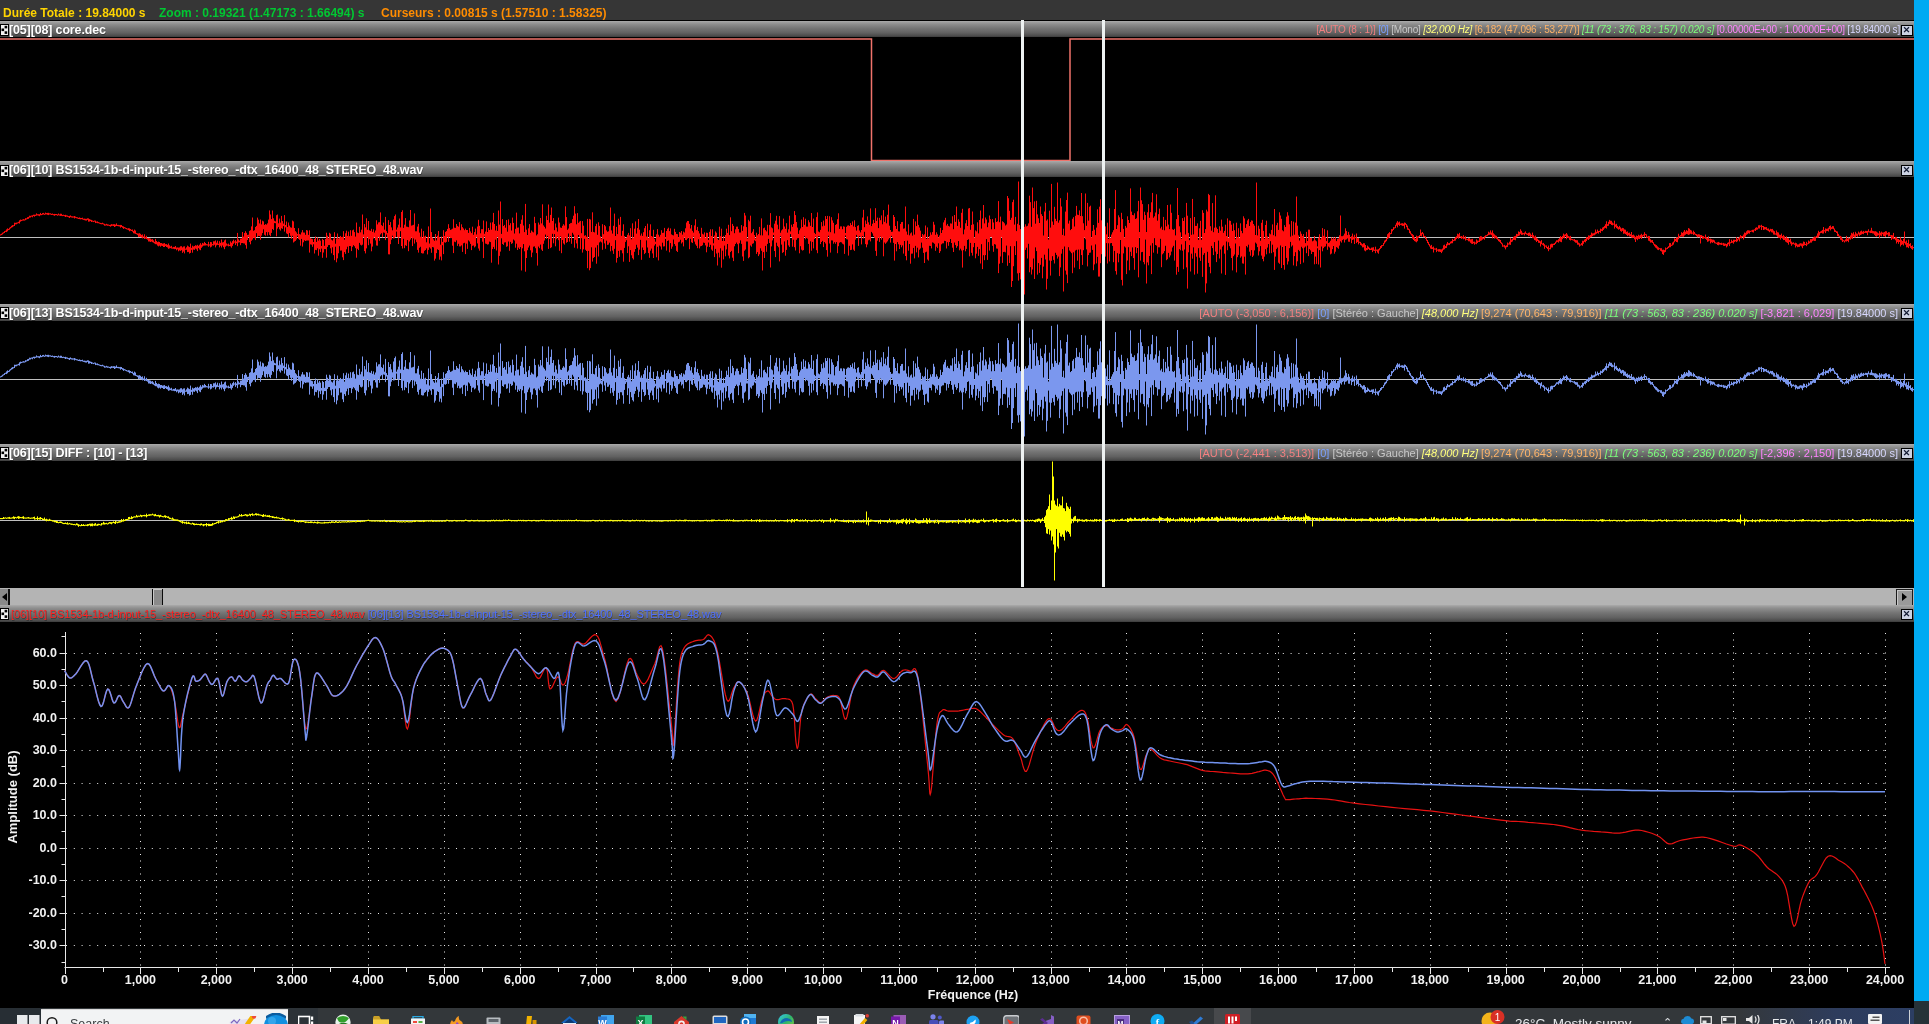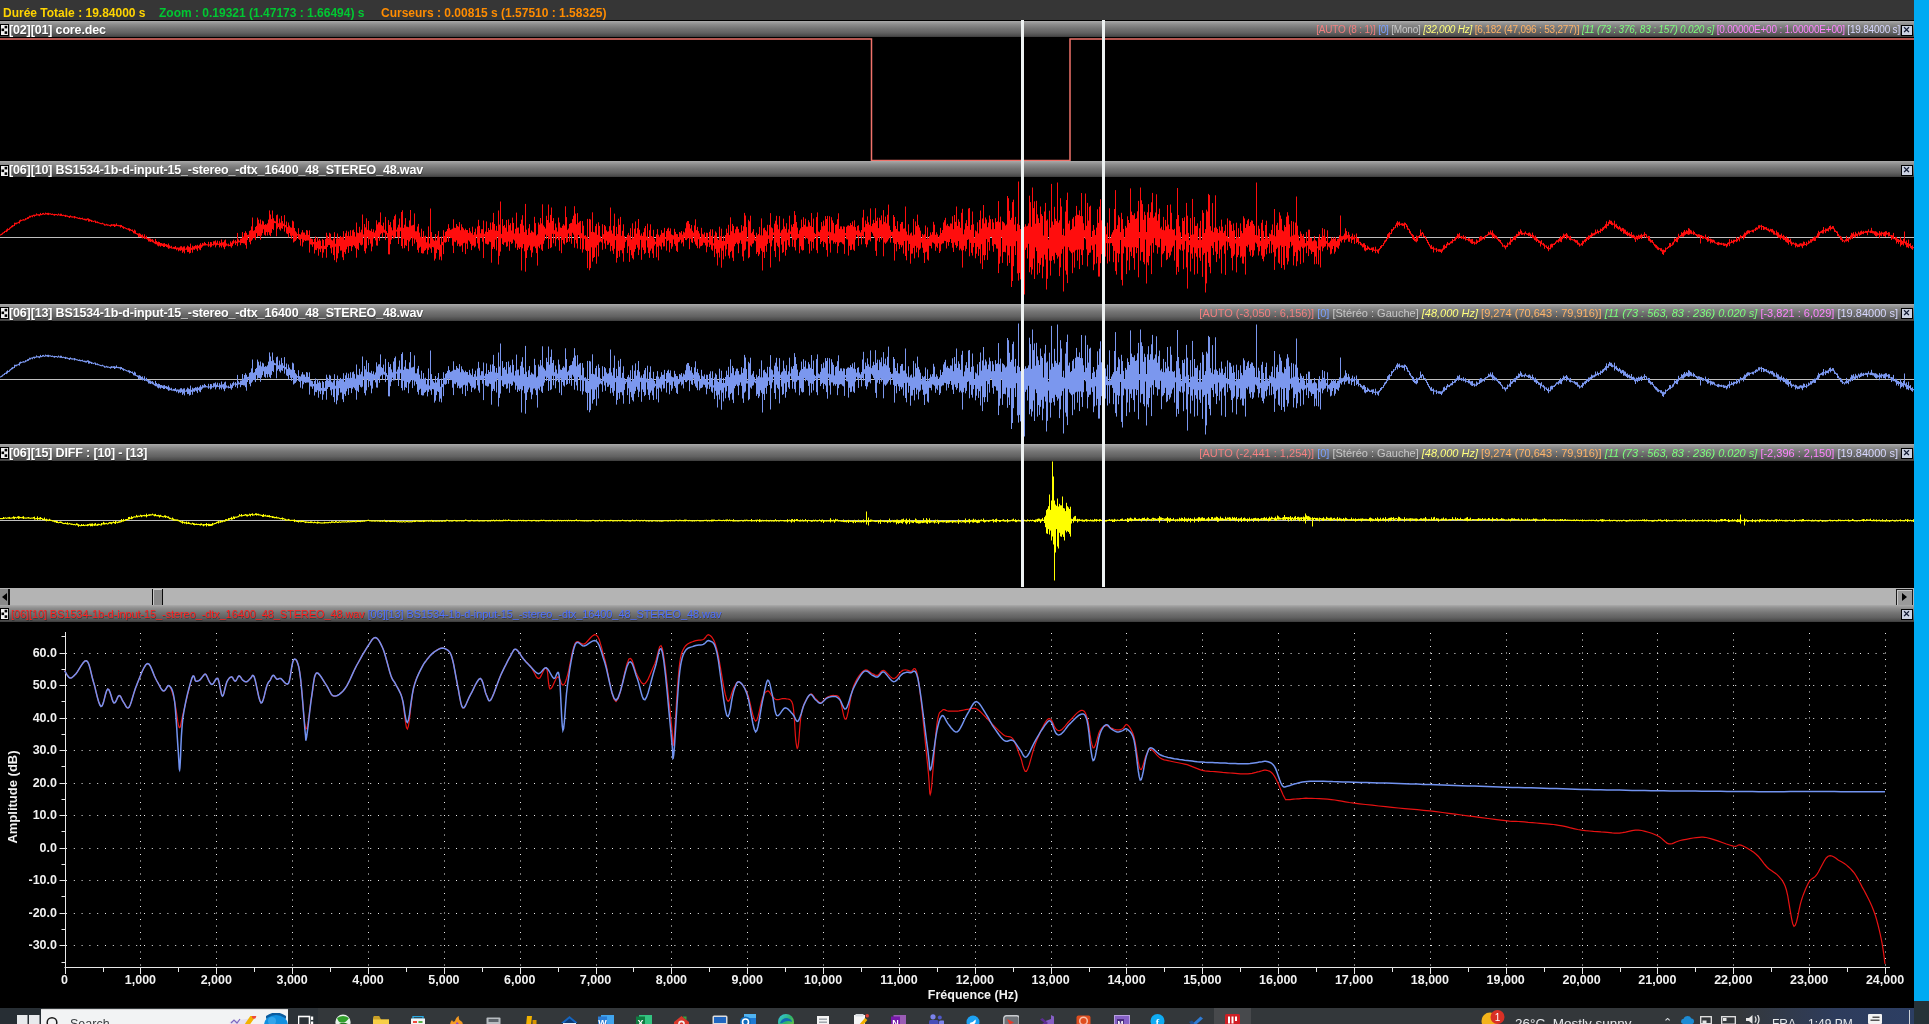--- a/index.html
+++ b/index.html
@@ -46,21 +46,21 @@
 <span style="left:159px;color:#00c832">Zoom : 0.19321 (1.47173 : 1.66494) s</span>
 <span style="left:381px;color:#ff8c00">Curseurs : 0.00815 s (1.57510 : 1.58325)</span>
 </div>
 <div class="tbar" style="top:20.5px;height:16.5px">
 <svg class="ticon2" width="9" height="12" xmlns="http://www.w3.org/2000/svg">
           <rect x="0.5" y="0.5" width="8" height="11" fill="#f2f2f2" stroke="#000"></rect>
           <rect x="1.5" y="4.5" width="2.6" height="2.6" fill="#000"></rect>
           <rect x="4.6" y="1.8" width="2.6" height="2.6" fill="#000"></rect>
           <rect x="4.6" y="7.3" width="2.6" height="2.6" fill="#000"></rect>
         </svg>
-        <span class="tl">[02][01] core.dec</span>
+        <span class="tl">[05][08] core.dec</span>
 <span class="tr" style="font-size:10px;letter-spacing:-0.2px;right:14px"><b class="cR">[AUTO (8 : 1)]</b> <b class="cB">[0]</b> <b class="cG1">[Mono]</b> <b class="cY">[32,000 Hz]</b> <b class="cO">[6,182 (47,096 : 53,277)]</b> <b class="cGr">[11 (73 : 376, 83 : 157) 0.020 s]</b> <b class="cM">[0.00000E+00 : 1.00000E+00]</b> <b class="cW">[19.84000 s]</b></span>
 <span class="xb"></span>
 </div>
 <div class="panel" style="top:37px;height:124px">
 <svg width="1914" height="124" xmlns="http://www.w3.org/2000/svg" style="position:absolute;left:0;top:0">
 <path d="M0 2H871.5V123.5H1070V2H1914" stroke="#f0736b" stroke-width="1.5" fill="none"></path>
 </svg>
 </div>
 <div class="tbar" style="top:161px;height:16px">
 <svg class="ticon2" width="9" height="12" xmlns="http://www.w3.org/2000/svg">
@@ -96,21 +96,21 @@
 </svg>
       </div>
 <div class="tbar" style="top:443.5px;height:17px">
 <svg class="ticon2" width="9" height="12" xmlns="http://www.w3.org/2000/svg">
           <rect x="0.5" y="0.5" width="8" height="11" fill="#f2f2f2" stroke="#000"></rect>
           <rect x="1.5" y="4.5" width="2.6" height="2.6" fill="#000"></rect>
           <rect x="4.6" y="1.8" width="2.6" height="2.6" fill="#000"></rect>
           <rect x="4.6" y="7.3" width="2.6" height="2.6" fill="#000"></rect>
         </svg>
         <span class="tl">[06][15] DIFF : [10] - [13]</span>
-<span class="tr" style=""><b class="cR">[AUTO (-2,441 : 1,254)]</b> <b class="cB">[0]</b> <b class="cG1">[Stéréo : Gauche]</b> <b class="cY">[48,000 Hz]</b> <b class="cO">[9,274 (70,643 : 79,916)]</b> <b class="cGr">[11 (73 : 563, 83 : 236) 0.020 s]</b> <b class="cM">[-2,396 : 2,150]</b> <b class="cW">[19.84000 s]</b></span>
+<span class="tr" style=""><b class="cR">[AUTO (-2,441 : 3,513)]</b> <b class="cB">[0]</b> <b class="cG1">[Stéréo : Gauche]</b> <b class="cY">[48,000 Hz]</b> <b class="cO">[9,274 (70,643 : 79,916)]</b> <b class="cGr">[11 (73 : 563, 83 : 236) 0.020 s]</b> <b class="cM">[-2,396 : 2,150]</b> <b class="cW">[19.84000 s]</b></span>
 <span class="xb"></span>
 </div>
 <div class="panel" style="top:460.5px;height:126px">
         <svg width="1914" height="126" xmlns="http://www.w3.org/2000/svg" style="position:absolute;left:0;top:0">
 <line x1="0" y1="59.5" x2="1914" y2="59.5" stroke="#bfbfbf" stroke-width="1"></line>
 <path d="M0 -2.5V-1.3M1 -2.5V-1.3M2 -2.5V-1.3M3 -3.5V-1.5M4 -2.9V-1.7M5 -3.2V-2.0M6 -2.8V-1.6M7 -3.1V-1.9M8 -3.3V-1.8M9 -3.6V-1.6M10 -2.9V-1.7M11 -3.0V-1.8M12 -3.3V-2.0M13 -4.2V-1.8M14 -3.7V-1.3M15 -3.6V-2.4M16 -3.2V-2.0M17 -4.0V-2.4M18 -4.4V-1.6M19 -4.0V-2.0M20 -3.5V-2.3M21 -3.4V-2.2M22 -3.8V-2.1M23 -4.3V-1.5M24 -3.1V-1.9M25 -3.0V-1.8M26 -3.0V-1.8M27 -3.2V-2.0M28 -3.5V-1.9M29 -3.0V-1.8M30 -2.8V-1.6M31 -3.0V-1.8M32 -3.0V-1.8M33 -3.5V-1.9M34 -3.9V-0.8M35 -2.3V-1.1M36 -2.6V-1.4M37 -4.1V-0.4M38 -2.5V-1.3M39 -2.9V-0.9M40 -3.5V-0.9M41 -2.6V-1.4M42 -2.2V-0.4M43 -1.7V-0.5M44 -3.0V-0.2M45 -1.3V-0.1M46 -1.8V0.8M47 -1.1V0.1M48 -0.9V0.6M49 -1.7V0.3M50 -0.9V0.3M51 -0.6V0.6M52 -0.3V1.1M53 0.0V1.2M54 -0.0V1.8M55 0.2V1.8M56 0.4V2.5M57 0.7V2.5M58 1.6V2.8M59 1.2V2.5M60 0.9V2.5M61 1.2V2.7M62 1.9V3.3M63 2.4V3.6M64 2.4V3.6M65 2.0V3.5M66 2.6V3.8M67 1.8V4.1M68 2.9V4.1M69 2.4V3.7M70 2.9V4.1M71 3.0V4.4M72 3.2V4.4M73 3.5V4.7M74 3.4V4.6M75 3.8V5.0M76 2.8V4.6M77 3.1V5.0M78 3.7V6.3M79 4.2V5.4M80 4.6V5.8M81 3.5V5.6M82 4.3V5.5M83 3.6V5.5M84 4.4V5.6M85 4.1V5.3M86 4.2V5.4M87 3.6V5.7M88 3.6V5.3M89 3.2V4.8M90 3.2V5.8M91 3.1V5.6M92 2.9V5.8M93 3.8V5.0M94 3.1V5.4M95 2.6V5.1M96 4.0V5.2M97 3.4V5.4M98 3.2V4.9M99 3.4V4.6M100 3.8V5.0M101 2.5V5.0M102 2.8V4.0M103 1.3V4.0M104 2.2V4.1M105 2.6V3.8M106 2.3V3.7M107 2.9V4.1M108 2.1V3.7M109 1.5V3.0M110 1.6V3.3M111 1.7V3.8M112 1.7V2.9M113 0.9V2.5M114 1.5V3.0M115 0.2V3.5M116 1.0V2.2M117 1.3V2.8M118 0.9V2.4M119 0.6V2.2M120 0.7V2.0M121 -1.5V1.7M122 -0.1V1.1M123 -1.6V1.1M124 -0.6V0.6M125 -1.4V0.3M126 -1.5V-0.3M127 -1.6V-0.4M128 -3.5V-0.8M129 -3.6V-1.1M130 -2.8V-1.6M131 -4.3V-1.3M132 -3.5V-1.8M133 -4.0V-2.7M134 -4.2V-3.0M135 -4.1V-2.9M136 -5.6V-3.2M137 -4.7V-3.1M138 -4.9V-3.7M139 -4.8V-3.6M140 -5.8V-4.0M141 -5.4V-3.3M142 -5.3V-4.0M143 -5.5V-4.3M144 -5.7V-4.1M145 -5.4V-4.2M146 -6.8V-3.1M147 -5.5V-4.3M148 -6.1V-4.7M149 -6.3V-4.6M150 -6.3V-4.9M151 -6.2V-5.0M152 -6.9V-5.3M153 -6.1V-4.9M154 -6.2V-4.2M155 -6.6V-4.4M156 -5.4V-4.2M157 -5.5V-4.2M158 -5.7V-4.0M159 -5.3V-2.9M160 -5.7V-3.7M161 -4.9V-3.7M162 -4.5V-3.3M163 -4.3V-3.1M164 -5.1V-3.3M165 -5.1V-2.6M166 -4.4V-3.2M167 -4.0V-2.6M168 -4.2V-2.2M169 -3.1V-1.3M170 -2.7V-1.3M171 -2.1V-0.9M172 -3.0V-0.7M173 -2.0V0.1M174 -1.3V-0.0M175 -1.2V0.3M176 -1.1V0.2M177 -1.1V0.6M178 -0.7V0.8M179 -0.0V1.3M180 0.3V1.8M181 0.9V2.3M182 0.4V3.2M183 1.2V2.4M184 1.3V3.2M185 1.7V2.9M186 1.0V3.7M187 2.1V3.3M188 1.3V3.5M189 2.1V3.6M190 2.7V3.9M191 2.9V4.1M192 2.1V3.7M193 2.5V4.5M194 2.9V4.8M195 3.3V4.5M196 3.0V4.5M197 3.4V4.6M198 3.3V4.5M199 3.5V4.8M200 3.1V5.1M201 2.9V4.6M202 3.8V5.0M203 3.5V5.8M204 3.6V5.1M205 3.5V4.7M206 2.6V6.0M207 3.5V4.7M208 3.2V5.6M209 3.4V5.6M210 3.6V5.5M211 3.5V5.4M212 2.4V5.1M213 3.0V4.2M214 2.5V3.8M215 2.3V3.5M216 1.4V3.1M217 1.1V2.4M218 0.3V3.1M219 0.9V2.1M220 -0.1V2.3M221 0.6V1.8M222 0.3V1.8M223 -0.3V1.1M224 0.1V1.3M225 -1.3V0.9M226 -1.4V0.4M227 -1.0V0.2M228 -2.4V-0.2M229 -2.3V-0.7M230 -2.6V-1.3M231 -3.7V-0.7M232 -2.7V-1.1M233 -4.2V-1.8M234 -3.8V-1.5M235 -3.9V-2.7M236 -3.9V-2.7M237 -4.2V-3.0M238 -4.8V-3.3M239 -6.3V-4.0M240 -5.4V-4.2M241 -6.5V-3.9M242 -5.4V-4.2M243 -5.7V-4.5M244 -6.0V-4.7M245 -6.5V-4.9M246 -6.1V-4.2M247 -6.0V-4.0M248 -5.8V-4.6M249 -6.8V-5.0M250 -6.4V-4.1M251 -6.7V-5.5M252 -7.2V-4.7M253 -6.2V-5.0M254 -6.3V-5.1M255 -7.2V-5.5M256 -7.2V-4.9M257 -6.7V-5.3M258 -6.8V-5.0M259 -6.2V-5.0M260 -6.0V-4.8M261 -5.7V-4.5M262 -5.6V-3.6M263 -6.5V-3.6M264 -5.3V-4.1M265 -5.8V-4.0M266 -5.0V-3.8M267 -5.3V-3.5M268 -5.1V-3.5M269 -5.4V-3.1M270 -4.5V-3.3M271 -4.3V-3.1M272 -4.4V-2.5M273 -4.1V-2.6M274 -3.7V-2.2M275 -3.5V-2.3M276 -4.0V-2.1M277 -3.2V-2.0M278 -3.2V-2.0M279 -2.8V-1.6M280 -2.4V-1.2M281 -2.6V-1.4M282 -3.0V-0.7M283 -2.4V-1.1M284 -2.0V-0.7M285 -1.7V0.3M286 -1.1V0.1M287 -1.1V0.1M288 -1.6V-0.1M289 -1.1V0.2M290 -0.6V0.6M291 -0.7V0.5M292 -0.7V0.5M293 -0.7V0.6M294 -1.1V1.6M295 -0.5V1.0M296 0.2V1.4M297 0.3V1.5M298 0.3V2.1M299 -0.3V1.4M300 0.6V1.8M301 -0.2V1.7M302 0.1V1.5M303 0.4V1.6M304 0.8V2.0M305 0.8V2.6M306 0.9V2.3M307 1.1V2.3M308 1.1V2.6M309 1.3V2.5M310 0.8V2.6M311 0.9V2.6M312 1.2V2.4M313 1.6V2.8M314 1.0V2.6M315 1.4V2.6M316 1.7V2.9M317 1.0V3.2M318 1.3V2.8M319 1.6V2.8M320 1.8V3.0M321 1.9V3.1M322 1.9V3.1M323 1.8V3.0M324 1.3V3.1M325 1.6V2.8M326 1.6V2.8M327 1.6V2.8M328 1.5V2.8M329 1.2V2.4M330 1.6V2.8M331 0.7V2.4M332 0.9V2.3M333 1.0V2.3M334 1.4V2.6M335 0.4V2.2M336 0.7V2.1M337 1.3V2.5M338 1.1V2.5M339 0.7V2.0M340 1.2V2.4M341 0.9V2.1M342 0.8V2.0M343 0.8V2.0M344 0.9V2.1M345 0.7V1.9M346 1.0V2.2M347 0.4V1.9M348 0.2V1.8M349 0.8V2.0M350 0.6V1.8M351 0.6V1.8M352 0.4V1.7M353 0.4V1.6M354 0.4V1.6M355 0.7V1.9M356 0.6V1.8M357 -0.5V1.5M358 0.3V1.5M359 0.3V1.5M360 0.5V1.7M361 -0.2V1.3M362 0.2V1.4M363 0.0V1.2M364 0.1V1.3M365 -0.3V0.9M366 -0.4V0.8M367 -0.6V0.6M368 -0.8V0.5M369 -0.3V0.9M370 -0.3V0.9M371 -0.1V1.1M372 -0.1V1.1M373 -0.2V1.0M374 -0.0V1.2M375 0.0V1.2M376 -0.3V0.9M377 0.0V1.2M378 -0.2V1.0M379 0.1V1.3M380 0.2V1.4M381 -0.1V1.1M382 0.2V1.4M383 -0.1V1.1M384 -0.7V1.1M385 0.3V1.5M386 0.5V1.7M387 0.2V1.4M388 -0.1V1.1M389 0.3V1.5M390 0.4V1.6M391 0.3V1.5M392 0.2V1.4M393 0.0V1.4M394 0.4V1.6M395 -0.1V1.2M396 0.4V1.6M397 0.7V1.9M398 0.4V1.6M399 0.8V2.0M400 0.6V1.8M401 0.7V1.9M402 0.8V2.0M403 0.4V1.6M404 0.8V2.0M405 0.8V2.0M406 0.4V1.6M407 0.5V1.7M408 0.7V1.9M409 0.7V1.9M410 0.6V1.8M411 0.7V1.9M412 0.5V1.7M413 -0.1V1.3M414 0.1V1.6M415 -0.1V1.5M416 -0.2V1.0M417 0.0V1.2M418 0.0V1.3M419 0.2V1.4M420 0.2V1.4M421 0.2V1.4M422 0.0V1.2M423 -0.4V1.6M424 0.2V1.4M425 -0.4V1.1M426 -0.1V1.1M427 -0.3V0.9M428 0.1V1.3M429 -0.2V1.0M430 0.0V1.2M431 -0.6V1.0M432 -0.4V1.4M433 0.2V1.4M434 -0.1V1.1M435 0.1V1.3M436 0.1V1.3M437 -0.0V1.2M438 -0.3V1.2M439 0.1V1.3M440 -0.2V1.0M441 0.1V1.3M442 0.1V1.3M443 -0.2V1.0M444 -0.5V1.2M445 -0.0V1.2M446 -0.8V0.8M447 -0.7V0.5M448 -0.3V0.9M449 -0.1V1.1M450 -0.3V0.9M451 -0.1V1.1M452 -0.1V1.1M453 -0.4V0.8M454 -0.6V0.6M455 -0.3V0.9M456 -0.4V1.1M457 -0.2V1.0M458 -0.4V0.8M459 -0.3V0.9M460 -0.5V0.7M461 -0.2V1.0M462 -0.3V0.9M463 -0.2V1.0M464 -0.4V0.8M465 -1.0V0.4M466 -0.7V0.5M467 -0.4V0.8M468 -0.2V1.0M469 -0.1V1.1M470 -0.2V1.0M471 -0.7V0.7M472 -0.5V0.7M473 -0.2V1.0M474 -0.2V1.0M475 -0.3V0.9M476 -0.4V0.8M477 -0.8V0.8M478 -0.2V1.0M479 -0.1V1.1M480 -0.3V0.9M481 -0.3V0.9M482 -0.2V1.0M483 -0.2V1.0M484 -0.2V1.0M485 -0.5V0.7M486 -0.5V0.7M487 -0.1V1.1M488 -0.2V1.0M489 -0.3V0.9M490 -0.1V1.1M491 -0.7V0.7M492 -0.4V0.8M493 -0.9V0.6M494 -0.2V1.0M495 -0.4V0.8M496 -0.9V0.7M497 -0.5V0.7M498 -0.4V0.8M499 -0.8V0.8M500 -0.3V0.9M501 -0.4V0.8M502 -0.3V0.9M503 -1.0V0.7M504 -0.6V0.6M505 -0.9V0.7M506 -0.6V0.6M507 -0.5V0.7M508 -1.2V0.5M509 -0.7V0.5M510 -0.6V0.6M511 -0.2V1.0M512 -0.5V0.7M513 -0.5V0.7M514 -0.3V0.9M515 -0.4V0.8M516 -0.3V0.9M517 -0.3V0.9M518 -0.8V0.5M519 -0.5V0.7M520 -0.7V0.5M521 -0.3V0.9M522 -0.6V0.6M523 -0.7V0.9M524 -0.5V0.7M525 -0.3V0.9M526 -0.3V0.9M527 -0.5V0.7M528 -0.7V0.5M529 -0.5V0.7M530 -0.5V0.7M531 -0.2V1.0M532 -0.4V0.8M533 -0.6V0.6M534 -0.6V0.6M535 -0.3V0.9M536 -0.2V1.0M537 -0.4V0.8M538 -0.1V1.1M539 -0.4V0.8M540 -0.6V0.7M541 -0.8V0.6M542 -0.5V0.7M543 -0.8V0.4M544 -0.6V0.6M545 -0.3V0.9M546 -0.3V0.9M547 -0.5V0.7M548 -0.3V0.9M549 -0.6V0.8M550 -0.3V0.9M551 -0.5V0.7M552 -0.7V0.5M553 -0.3V0.9M554 -0.4V0.8M555 -0.2V1.0M556 -0.5V0.7M557 -0.7V0.9M558 -0.7V0.5M559 -0.3V0.9M560 -0.6V0.6M561 -0.2V1.0M562 -0.5V0.7M563 -0.4V0.8M564 -0.6V0.6M565 -0.4V0.8M566 -0.6V0.6M567 -0.2V1.0M568 -0.8V0.6M569 -0.4V0.8M570 -0.6V0.6M571 -0.3V0.9M572 -0.5V0.7M573 -0.5V0.7M574 -0.3V0.9M575 -0.7V0.5M576 -1.2V0.6M577 -0.4V0.8M578 -0.4V0.8M579 -0.6V0.6M580 -0.4V0.8M581 -0.4V0.8M582 -0.4V0.9M583 -0.3V0.9M584 -0.1V1.1M585 -0.4V0.8M586 -0.2V1.0M587 -0.2V1.0M588 -0.2V1.0M589 -0.4V0.8M590 -0.2V1.0M591 -0.4V0.8M592 -0.7V0.5M593 -0.7V0.5M594 -0.3V0.9M595 -0.1V1.1M596 -0.5V0.8M597 -0.2V1.0M598 -0.3V0.9M599 -0.8V0.5M600 -0.3V0.9M601 -0.3V0.9M602 -0.1V1.1M603 -0.5V0.7M604 -0.6V0.6M605 -0.5V0.7M606 -0.3V0.9M607 -0.5V0.7M608 -0.5V0.7M609 -0.3V0.9M610 -0.7V0.8M611 -0.6V0.6M612 -0.2V1.0M613 -0.2V1.0M614 -0.4V0.8M615 -0.4V0.8M616 -0.4V0.8M617 -0.2V1.0M618 -0.6V0.6M619 -0.3V0.9M620 -0.3V0.9M621 -0.5V0.7M622 -0.9V0.3M623 -0.5V0.7M624 -0.4V0.8M625 -0.3V0.9M626 -0.3V0.9M627 -0.6V0.6M628 -0.3V0.9M629 -0.1V1.1M630 -0.0V1.2M631 -0.5V0.8M632 -0.9V0.7M633 -0.4V0.8M634 -0.3V0.9M635 -0.4V0.8M636 -0.9V0.4M637 -0.4V0.8M638 -0.6V0.6M639 -0.2V1.0M640 -0.3V0.9M641 -0.6V0.6M642 -0.3V0.9M643 -0.3V0.9M644 -0.7V0.5M645 -0.3V0.9M646 -0.1V1.1M647 -0.4V0.8M648 -0.0V1.2M649 -0.1V1.1M650 -0.4V0.8M651 -0.0V1.2M652 -0.0V1.2M653 -0.4V0.8M654 -0.4V0.8M655 -0.2V1.0M656 -0.2V1.0M657 -0.0V1.2M658 -0.5V0.8M659 -0.0V1.2M660 -0.1V1.1M661 0.1V1.3M662 0.0V1.2M663 -0.2V1.0M664 -0.4V0.8M665 -0.5V0.8M666 -0.4V0.8M667 -0.2V1.0M668 -0.1V1.1M669 -0.5V0.7M670 -0.6V1.0M671 -0.5V0.7M672 -0.4V0.8M673 -0.4V0.8M674 -0.2V1.0M675 -0.7V0.7M676 -0.8V0.4M677 -0.4V0.8M678 -0.3V0.9M679 -0.8V0.7M680 -0.7V0.7M681 -0.4V0.8M682 -0.5V0.7M683 -0.3V0.9M684 -0.9V0.8M685 -0.9V1.0M686 -0.8V0.4M687 -0.5V0.7M688 -0.3V0.9M689 -0.6V0.7M690 -0.4V0.8M691 -0.3V0.9M692 -0.1V1.1M693 -0.4V0.8M694 -0.1V1.1M695 -0.5V0.7M696 -0.3V0.9M697 -0.6V0.6M698 -0.5V0.7M699 -0.4V1.0M700 -0.2V1.0M701 -0.3V0.9M702 -0.3V0.9M703 -0.3V0.9M704 -0.6V0.6M705 -0.6V0.6M706 -0.8V0.7M707 -0.1V1.1M708 -0.6V0.7M709 -0.2V1.0M710 -0.5V0.7M711 -0.9V1.1M712 -0.9V0.9M713 -0.9V0.8M714 -0.9V0.3M715 -0.5V0.7M716 -0.5V0.7M717 -0.5V0.7M718 -0.9V0.3M719 -0.8V0.6M720 -0.6V0.6M721 -0.5V0.7M722 -0.5V0.7M723 -0.8V0.5M724 -0.3V0.9M725 -0.8V0.5M726 -1.0V1.0M727 -1.1V0.5M728 -0.3V0.9M729 -1.1V0.5M730 -0.6V0.8M731 -0.6V0.6M732 -0.4V0.9M733 -1.3V1.1M734 -0.4V1.0M735 -0.2V1.0M736 -0.3V0.9M737 -0.1V1.1M738 -0.1V1.1M739 -0.3V0.9M740 -0.4V0.8M741 -0.6V0.6M742 -0.2V1.0M743 -0.1V1.1M744 -0.8V0.7M745 -0.7V0.9M746 -0.9V0.3M747 -0.7V0.8M748 -0.4V0.8M749 -0.5V0.7M750 -0.5V0.7M751 -1.5V1.2M752 -0.3V0.9M753 -0.4V0.8M754 -0.2V1.0M755 -0.7V0.6M756 -0.7V1.6M757 -0.9V0.4M758 -0.4V0.8M759 -1.3V1.6M760 -0.8V1.1M761 -0.0V1.2M762 -0.7V0.8M763 -0.2V1.0M764 -0.4V0.8M765 -0.4V0.8M766 -0.8V1.1M767 -0.4V0.8M768 -0.5V1.1M769 -0.1V1.1M770 -0.6V0.8M771 -0.1V1.1M772 -0.3V0.9M773 -0.5V1.1M774 -0.1V1.1M775 -1.3V0.7M776 -0.3V1.2M777 -0.5V0.7M778 -0.1V1.1M779 -0.1V1.1M780 -0.6V0.7M781 -0.5V0.8M782 -0.5V0.7M783 -0.4V0.9M784 -0.4V1.1M785 -0.2V1.0M786 -0.5V0.9M787 -1.3V1.8M788 -0.4V0.9M789 -0.8V0.7M790 -0.1V1.1M791 -1.3V2.2M792 -1.5V1.0M793 -0.1V1.1M794 -1.3V1.8M795 -0.7V0.5M796 -1.5V0.6M797 -1.4V0.8M798 -0.5V0.8M799 -0.1V1.1M800 -0.9V1.1M801 -0.3V0.9M802 -1.1V0.9M803 -0.0V1.2M804 -0.3V0.9M805 -1.5V0.9M806 -0.4V0.8M807 -0.5V1.9M808 -0.7V0.5M809 -0.5V0.7M810 -0.5V0.9M811 -0.1V1.4M812 0.0V1.2M813 -0.8V0.8M814 -0.5V1.1M815 -0.9V0.7M816 -0.2V1.0M817 -0.0V1.2M818 -0.5V0.8M819 -1.1V0.6M820 -0.3V0.9M821 -0.7V1.6M822 -1.0V0.8M823 -0.5V2.5M824 -0.0V1.2M825 -0.2V1.0M826 -0.4V1.2M827 -0.2V1.0M828 -0.4V1.1M829 -0.6V1.0M830 -2.3V1.9M831 -0.7V0.9M832 -0.2V1.0M833 -0.9V0.9M834 -0.4V2.3M835 -1.7V1.1M836 -1.0V0.6M837 -1.2V0.8M838 -0.3V1.1M839 -0.3V0.9M840 -0.3V1.1M841 0.1V1.3M842 0.1V1.3M843 -1.0V1.6M844 0.5V1.7M845 0.4V1.6M846 -0.3V2.0M847 -0.3V1.3M848 -0.7V2.5M849 -0.2V1.3M850 0.3V1.5M851 0.0V1.4M852 0.3V1.9M853 0.3V2.7M854 -0.7V1.3M855 0.1V2.5M856 0.3V1.5M857 0.5V1.7M858 -0.9V1.7M859 0.6V1.8M860 0.3V1.8M861 -0.3V2.1M862 0.0V1.5M863 -1.1V2.1M864 0.5V1.7M865 -0.2V1.3M866 -9.0V4.0M867 -0.0V1.7M868 -3.0V5.0M869 0.3V1.5M870 -1.0V1.5M871 -0.9V1.2M872 -0.6V1.1M873 -0.0V1.2M874 -0.0V1.4M875 0.4V1.6M876 0.3V1.5M877 0.1V1.3M878 -0.5V2.9M879 0.1V1.5M880 -0.9V3.4M881 -0.3V1.3M882 0.2V1.4M883 0.3V1.5M884 -0.4V1.9M885 0.3V1.5M886 0.3V1.6M887 0.1V2.7M888 0.3V1.8M889 -1.9V1.7M890 0.5V2.2M891 0.3V1.5M892 -0.6V1.3M893 -0.1V2.0M894 -0.6V1.8M895 -0.2V1.8M896 -0.8V3.8M897 -0.9V2.4M898 -0.2V3.3M899 -0.2V2.5M900 0.2V2.2M901 -1.1V2.6M902 -1.2V3.2M903 -1.9V1.7M904 -0.3V1.1M905 -0.7V2.7M906 -1.9V3.9M907 -0.3V2.7M908 -0.0V1.5M909 -1.8V3.6M910 0.7V1.9M911 -0.1V2.0M912 0.1V2.4M913 0.5V2.6M914 -0.2V1.4M915 -2.0V2.0M916 -1.1V2.7M917 0.4V2.6M918 0.0V3.1M919 0.1V3.0M920 0.1V2.8M921 0.4V2.2M922 0.4V2.6M923 -2.2V2.4M924 -0.0V2.2M925 0.1V2.0M926 -2.4V2.9M927 -0.9V3.4M928 -0.2V1.7M929 -2.1V2.7M930 -0.0V2.3M931 0.4V1.9M932 0.7V1.9M933 0.5V2.0M934 0.1V3.0M935 -0.8V2.1M936 1.1V2.3M937 -0.8V1.9M938 -0.1V3.6M939 0.4V2.0M940 0.5V1.7M941 0.2V1.7M942 -0.5V1.9M943 0.5V2.0M944 0.0V1.7M945 0.7V1.9M946 -0.1V2.6M947 0.2V2.1M948 0.1V2.2M949 -0.5V2.0M950 0.5V1.7M951 0.6V1.8M952 -0.1V2.6M953 0.3V1.9M954 0.4V1.8M955 0.4V2.0M956 0.8V2.0M957 0.6V1.8M958 -1.1V3.4M959 -0.0V1.7M960 0.0V1.8M961 0.9V2.1M962 0.2V1.7M963 0.1V1.8M964 -0.4V2.0M965 -2.0V2.7M966 0.5V1.7M967 0.1V1.7M968 -0.9V1.7M969 -1.6V3.0M970 0.4V1.6M971 -0.6V1.2M972 -0.7V2.0M973 -1.8V2.2M974 -0.7V1.7M975 -1.2V1.6M976 -0.0V2.2M977 -0.2V2.7M978 -0.9V2.3M979 -0.3V2.2M980 -0.7V0.8M981 -1.1V0.8M982 -0.5V0.7M983 -2.0V1.4M984 -0.6V2.1M985 -0.0V1.6M986 -0.6V1.0M987 -0.4V0.9M988 -0.2V1.6M989 -0.6V1.2M990 -0.6V0.7M991 -0.6V0.6M992 -1.1V0.6M993 -1.3V2.1M994 -0.1V1.1M995 -1.3V1.6M996 -1.9V1.9M997 -0.7V0.6M998 -0.5V0.7M999 -0.4V1.6M1000 -0.5V1.4M1001 -0.5V0.7M1002 -0.8V0.7M1003 -1.3V0.9M1004 -0.6V1.2M1005 0.1V1.3M1006 -0.4V0.9M1007 -1.5V2.0M1008 -0.0V1.2M1009 -0.2V1.0M1010 -0.3V0.9M1011 -0.7V0.6M1012 -1.1V0.8M1013 -1.9V0.7M1014 -0.4V0.8M1015 -1.3V1.6M1016 -0.5V1.7M1017 -0.2V1.0M1018 -0.9V0.9M1019 -0.2V1.0M1020 -0.0V1.2M1021 -0.5V1.1M1022 -0.9V1.2M1023 -0.2V1.0M1024 -0.8V0.7M1025 -0.3V0.9M1026 -0.0V1.2M1027 -1.2V0.8M1028 -0.6V0.6M1029 -0.4V1.1M1030 -0.8V0.4M1031 -0.4V0.9M1032 -0.9V0.5M1033 -0.4V0.8M1034 -0.5V1.5M1035 -1.0V1.8M1036 -1.1V0.9M1037 -1.6V1.5M1038 -2.0V0.7M1039 -1.8V0.8M1040 -1.1V2.5M1041 -1.3V1.0M1042 -2.6V0.5M1043 -0.8V0.4M1044 -3.4V2.5M1045 -4.9V6.7M1046 -10.4V12.9M1047 -11.7V13.4M1048 -14.3V8.6M1049 -26.0V14.0M1050 -10.6V10.1M1051 -20.0V20.0M1052 -59.0V16.0M1053 -44.0V24.0M1054 -20.0V60.0M1055 -16.0V32.0M1056 -14.7V8.6M1057 -22.0V26.0M1058 -14.0V28.0M1059 -16.7V12.3M1060 -15.2V15.9M1061 -15.1V16.3M1062 -24.0V14.0M1063 -12.4V16.4M1064 -12.0V20.0M1065 -9.4V10.0M1066 -17.7V11.9M1067 -14.3V10.7M1068 -13.1V11.5M1069 -11.5V13.3M1070 -13.8V16.1M1071 -1.8V3.0M1072 -1.4V-0.1M1073 -3.1V2.2M1074 -4.2V0.6M1075 -4.6V0.7M1076 -1.0V0.2M1077 -1.7V2.0M1078 -1.3V0.9M1079 -1.6V0.7M1080 -0.8V0.5M1081 -0.9V0.7M1082 -1.1V1.1M1083 -0.6V1.1M1084 -0.7V1.3M1085 -1.2V0.4M1086 -1.4V1.2M1087 -0.8V0.9M1088 -0.7V0.5M1089 -0.5V0.9M1090 -1.1V0.7M1091 -0.6V0.9M1092 -0.9V1.0M1093 -0.1V1.1M1094 -1.6V1.0M1095 -1.1V0.6M1096 -1.4V1.2M1097 -0.9V0.5M1098 -0.7V0.5M1099 -1.3V1.1M1100 -1.2V0.5M1101 -0.6V0.6M1102 -1.5V0.5M1103 -1.0V0.6M1104 -1.7V0.6M1105 -0.5V1.1M1106 -0.6V1.1M1107 -0.6V0.6M1108 -0.9V0.4M1109 -1.5V0.4M1110 -0.8V0.6M1111 -1.1V0.3M1112 -1.1V1.5M1113 -0.8V1.2M1114 -1.7V1.5M1115 -1.0V0.4M1116 -0.7V0.8M1117 -1.1V0.1M1118 -0.7V0.5M1119 -0.6V0.7M1120 -1.4V0.2M1121 -1.7V0.4M1122 -2.0V0.1M1123 -0.7V0.5M1124 -0.9V0.3M1125 -1.4V0.0M1126 -1.0V0.2M1127 -2.4V1.6M1128 -1.8V1.5M1129 -2.0V-0.2M1130 -2.9V0.4M1131 -2.1V0.9M1132 -1.6V0.3M1133 -1.2V0.0M1134 -2.8V0.2M1135 -2.7V-0.2M1136 -1.5V0.1M1137 -1.4V0.2M1138 -1.8V0.5M1139 -2.1V-0.5M1140 -1.5V-0.1M1141 -1.8V1.1M1142 -2.6V-0.4M1143 -2.4V-0.3M1144 -2.9V-0.4M1145 -1.5V-0.1M1146 -1.9V0.8M1147 -3.0V-0.3M1148 -2.3V-0.7M1149 -1.5V-0.3M1150 -1.3V-0.1M1151 -1.8V0.7M1152 -2.7V-0.8M1153 -2.7V0.6M1154 -2.3V-0.6M1155 -2.1V-0.3M1156 -1.6V-0.4M1157 -2.0V-0.6M1158 -2.4V0.0M1159 -4.3V2.1M1160 -3.2V-0.4M1161 -3.0V-0.5M1162 -2.5V-0.8M1163 -2.2V-0.8M1164 -1.9V-0.3M1165 -2.1V0.3M1166 -2.4V-0.0M1167 -3.6V2.3M1168 -2.3V0.3M1169 -2.0V1.6M1170 -2.6V0.8M1171 -1.4V0.1M1172 -1.4V0.1M1173 -2.6V-0.1M1174 -1.0V0.2M1175 -1.3V1.2M1176 -1.2V0.1M1177 -1.6V0.9M1178 -1.1V0.1M1179 -2.8V0.9M1180 -1.7V0.2M1181 -2.8V0.8M1182 -2.5V0.5M1183 -1.4V0.3M1184 -3.3V1.3M1185 -1.9V0.0M1186 -2.0V0.9M1187 -1.7V1.4M1188 -2.7V0.0M1189 -1.6V-0.4M1190 -2.5V1.9M1191 -1.6V-0.0M1192 -1.8V0.5M1193 -1.2V0.0M1194 -3.1V2.0M1195 -1.6V0.1M1196 -1.8V-0.4M1197 -2.1V0.2M1198 -3.3V1.5M1199 -3.3V-0.1M1200 -2.2V0.8M1201 -2.9V0.0M1202 -3.3V0.4M1203 -2.4V0.5M1204 -2.6V0.2M1205 -1.1V0.1M1206 -1.8V0.2M1207 -2.2V0.0M1208 -3.4V1.0M1209 -2.1V-0.1M1210 -1.4V-0.2M1211 -3.4V-0.5M1212 -3.5V-0.6M1213 -1.9V-0.2M1214 -2.9V-0.5M1215 -2.9V0.2M1216 -3.9V-0.5M1217 -3.4V1.4M1218 -2.4V1.1M1219 -1.9V-0.2M1220 -3.9V-0.1M1221 -2.3V0.1M1222 -2.6V-0.3M1223 -1.9V0.1M1224 -1.6V-0.4M1225 -3.7V-0.2M1226 -2.1V0.1M1227 -3.1V-0.7M1228 -2.8V-0.8M1229 -3.4V0.2M1230 -2.9V0.6M1231 -1.8V-0.4M1232 -3.6V-0.3M1233 -2.6V-0.4M1234 -3.3V0.0M1235 -2.3V0.8M1236 -3.4V-0.5M1237 -1.4V-0.2M1238 -2.3V1.5M1239 -1.9V-0.2M1240 -2.3V-0.4M1241 -3.2V1.5M1242 -1.3V-0.1M1243 -2.5V0.4M1244 -3.0V0.8M1245 -2.1V-0.1M1246 -1.5V-0.3M1247 -2.1V1.5M1248 -1.6V-0.3M1249 -3.0V0.8M1250 -1.3V-0.1M1251 -2.1V-0.2M1252 -1.7V-0.5M1253 -2.3V1.3M1254 -2.4V-0.4M1255 -2.7V-0.4M1256 -2.0V0.4M1257 -2.2V-0.1M1258 -2.4V1.1M1259 -1.5V-0.3M1260 -1.9V-0.4M1261 -2.6V-0.1M1262 -2.3V-0.7M1263 -2.7V0.2M1264 -3.4V-0.4M1265 -2.3V-0.2M1266 -3.1V-0.1M1267 -1.6V-0.4M1268 -2.4V0.9M1269 -3.8V0.3M1270 -2.4V0.0M1271 -3.8V-0.9M1272 -3.0V-1.1M1273 -2.4V-1.0M1274 -2.7V-0.3M1275 -3.8V0.2M1276 -2.3V0.4M1277 -5.1V-0.9M1278 -4.2V-0.7M1279 -3.1V-0.9M1280 -2.7V-0.8M1281 -2.3V-1.1M1282 -3.0V-0.8M1283 -3.5V-0.3M1284 -5.5V-0.8M1285 -3.4V-0.5M1286 -3.5V-1.4M1287 -3.3V-0.8M1288 -3.5V1.0M1289 -3.1V-1.3M1290 -4.4V-0.4M1291 -2.9V0.7M1292 -3.3V-1.2M1293 -2.3V0.1M1294 -3.7V-0.7M1295 -4.4V0.0M1296 -2.5V-1.3M1297 -3.6V-0.6M1298 -3.7V-0.6M1299 -3.0V0.8M1300 -3.1V-0.9M1301 -3.4V0.5M1302 -3.0V-1.6M1303 -4.0V0.8M1304 -3.3V0.1M1305 -7.0V3.0M1306 -5.1V-1.1M1307 -4.3V-0.1M1308 -4.4V-0.3M1309 -3.8V-0.5M1310 -3.0V-0.6M1311 -2.2V-1.0M1312 -3.3V6.0M1313 -2.5V-0.4M1314 -2.9V-1.4M1315 -2.5V-0.6M1316 -2.6V-0.2M1317 -2.7V-0.2M1318 -1.9V-0.7M1319 -3.0V0.8M1320 -2.5V-0.9M1321 -2.2V-0.5M1322 -2.4V0.2M1323 -3.3V0.5M1324 -2.0V-0.4M1325 -1.7V-0.5M1326 -3.7V-0.1M1327 -2.8V-0.8M1328 -2.3V-0.4M1329 -2.3V0.0M1330 -3.0V0.5M1331 -3.0V-0.3M1332 -1.8V0.3M1333 -2.4V-0.6M1334 -2.7V-0.6M1335 -1.7V-0.5M1336 -1.9V-0.6M1337 -3.4V0.7M1338 -1.6V-0.4M1339 -2.8V0.1M1340 -2.1V-0.4M1341 -1.9V0.7M1342 -1.5V-0.3M1343 -2.5V-0.0M1344 -1.7V0.9M1345 -2.9V-0.4M1346 -2.3V-0.3M1347 -1.6V-0.3M1348 -1.3V-0.1M1349 -1.4V-0.2M1350 -1.4V0.3M1351 -2.9V0.1M1352 -1.4V-0.2M1353 -2.0V0.0M1354 -1.4V0.3M1355 -2.2V1.1M1356 -1.4V0.4M1357 -1.5V0.5M1358 -1.9V-0.2M1359 -1.6V-0.4M1360 -1.9V0.1M1361 -1.9V1.0M1362 -2.2V0.2M1363 -1.7V-0.1M1364 -1.6V-0.0M1365 -1.7V-0.2M1366 -1.7V0.1M1367 -1.4V-0.1M1368 -1.4V0.3M1369 -2.7V0.4M1370 -3.0V1.1M1371 -2.3V0.0M1372 -1.8V0.8M1373 -1.6V0.1M1374 -1.1V0.3M1375 -2.5V0.1M1376 -1.6V-0.0M1377 -3.1V0.6M1378 -1.8V1.2M1379 -1.5V-0.2M1380 -2.8V0.6M1381 -1.2V0.0M1382 -2.1V-0.1M1383 -2.7V0.6M1384 -1.5V-0.3M1385 -3.4V1.1M1386 -1.6V-0.1M1387 -1.6V-0.4M1388 -2.3V1.1M1389 -2.6V-0.5M1390 -2.8V0.7M1391 -3.2V-0.4M1392 -2.5V-1.0M1393 -3.4V0.6M1394 -2.0V-0.2M1395 -2.4V-0.8M1396 -2.5V-1.1M1397 -1.9V-0.0M1398 -3.8V0.9M1399 -3.4V0.1M1400 -2.3V0.2M1401 -1.8V-0.6M1402 -1.7V-0.3M1403 -1.4V-0.2M1404 -3.3V1.1M1405 -1.5V-0.3M1406 -2.1V0.2M1407 -1.9V-0.6M1408 -1.8V-0.4M1409 -2.1V0.6M1410 -2.3V0.8M1411 -2.1V-0.6M1412 -2.1V0.2M1413 -1.8V-0.3M1414 -1.8V-0.4M1415 -2.0V0.6M1416 -2.1V0.7M1417 -1.7V0.1M1418 -1.1V0.1M1419 -1.5V-0.3M1420 -2.2V-0.3M1421 -2.2V-0.2M1422 -1.7V0.3M1423 -2.2V0.1M1424 -2.1V-0.3M1425 -3.5V1.0M1426 -2.0V-0.3M1427 -1.3V-0.1M1428 -1.6V0.6M1429 -1.6V-0.4M1430 -1.2V-0.0M1431 -3.2V0.3M1432 -1.5V-0.3M1433 -3.0V0.4M1434 -3.6V-0.2M1435 -1.2V0.0M1436 -2.4V-0.4M1437 -2.0V0.1M1438 -2.0V1.3M1439 -1.1V0.1M1440 -1.3V-0.1M1441 -2.0V0.2M1442 -1.9V-0.3M1443 -3.0V-0.3M1444 -1.4V-0.2M1445 -2.2V0.3M1446 -2.0V-0.1M1447 -1.1V0.1M1448 -1.4V-0.2M1449 -1.6V-0.4M1450 -1.5V0.2M1451 -1.5V-0.2M1452 -3.3V-0.5M1453 -1.6V-0.4M1454 -1.3V-0.1M1455 -3.2V-0.4M1456 -1.6V0.3M1457 -2.5V-0.5M1458 -1.6V-0.4M1459 -1.5V-0.3M1460 -2.8V-0.3M1461 -1.5V-0.3M1462 -1.5V-0.3M1463 -1.3V-0.1M1464 -1.8V0.2M1465 -2.2V-0.0M1466 -2.9V0.3M1467 -3.4V0.8M1468 -1.5V0.2M1469 -1.7V0.2M1470 -2.8V-0.0M1471 -1.1V0.1M1472 -1.5V-0.3M1473 -1.5V-0.3M1474 -1.4V-0.2M1475 -1.4V-0.2M1476 -1.4V-0.2M1477 -1.6V0.5M1478 -2.4V0.4M1479 -1.9V-0.5M1480 -1.8V0.2M1481 -1.5V0.3M1482 -2.5V-0.6M1483 -1.4V-0.2M1484 -1.8V-0.5M1485 -2.0V-0.2M1486 -1.2V-0.0M1487 -1.4V-0.2M1488 -2.5V0.2M1489 -2.2V-0.3M1490 -1.3V-0.1M1491 -1.4V0.1M1492 -2.9V0.9M1493 -1.7V-0.5M1494 -1.5V0.0M1495 -1.5V-0.3M1496 -2.3V-0.7M1497 -2.0V0.6M1498 -1.2V0.0M1499 -1.3V-0.1M1500 -1.5V-0.1M1501 -2.4V-0.5M1502 -1.9V0.1M1503 -1.8V-0.3M1504 -1.4V-0.2M1505 -1.1V0.1M1506 -1.2V0.2M1507 -1.0V0.2M1508 -2.0V0.1M1509 -1.3V-0.1M1510 -1.4V0.8M1511 -2.2V-0.1M1512 -2.2V-0.1M1513 -1.8V-0.5M1514 -2.2V-0.0M1515 -1.5V-0.2M1516 -1.4V-0.2M1517 -1.4V-0.2M1518 -2.1V-0.0M1519 -1.2V0.0M1520 -0.8V0.4M1521 -2.2V0.2M1522 -1.3V0.0M1523 -1.0V0.2M1524 -0.9V0.3M1525 -1.8V0.3M1526 -1.0V0.2M1527 -2.0V-0.2M1528 -1.0V0.2M1529 -1.5V-0.2M1530 -1.0V0.2M1531 -1.2V0.4M1532 -1.2V0.0M1533 -2.1V-0.2M1534 -1.6V-0.2M1535 -1.8V1.1M1536 -1.8V0.0M1537 -1.2V-0.0M1538 -1.0V0.2M1539 -0.9V0.3M1540 -1.1V0.1M1541 -0.9V0.4M1542 -1.6V0.4M1543 -1.2V-0.0M1544 -2.3V0.6M1545 -1.4V0.1M1546 -1.3V0.1M1547 -0.7V0.5M1548 -1.1V0.4M1549 -1.2V0.1M1550 -1.1V0.1M1551 -1.0V0.5M1552 -0.8V0.4M1553 -1.4V-0.0M1554 -1.1V0.1M1555 -1.1V0.8M1556 -0.9V0.3M1557 -1.1V0.1M1558 -0.9V0.3M1559 -1.0V0.5M1560 -1.5V0.6M1561 -1.1V0.1M1562 -1.5V0.3M1563 -0.6V0.6M1564 -1.2V0.2M1565 -1.4V0.1M1566 -0.7V0.5M1567 -1.0V0.2M1568 -0.8V0.4M1569 -0.8V0.4M1570 -0.8V0.4M1571 -0.7V0.6M1572 -0.7V0.5M1573 -0.9V0.6M1574 -1.1V0.5M1575 -0.5V0.7M1576 -1.2V0.3M1577 -0.8V0.4M1578 -0.8V0.5M1579 -0.5V0.7M1580 -0.8V0.4M1581 -0.6V0.6M1582 -1.2V0.9M1583 -0.5V0.7M1584 -0.8V0.5M1585 -0.5V0.7M1586 -0.6V0.7M1587 -0.6V0.6M1588 -0.7V0.7M1589 -0.8V0.4M1590 -0.6V0.6M1591 -0.8V0.7M1592 -0.7V0.5M1593 -0.8V0.5M1594 -0.5V0.7M1595 -0.4V0.8M1596 -1.2V0.6M1597 -0.3V0.9M1598 -0.2V1.0M1599 -0.6V0.6M1600 -1.2V0.4M1601 -1.1V1.0M1602 -1.4V1.2M1603 -1.0V0.9M1604 -0.9V0.6M1605 -0.4V0.8M1606 -0.6V0.6M1607 -0.6V0.6M1608 -0.6V0.6M1609 -1.2V0.8M1610 -0.3V0.9M1611 -0.6V0.6M1612 -0.3V0.9M1613 -0.7V0.5M1614 -0.7V0.5M1615 -0.6V0.6M1616 -0.2V1.0M1617 -0.2V1.0M1618 -0.7V0.6M1619 -0.2V1.0M1620 -0.6V0.6M1621 -0.2V1.0M1622 -0.4V0.8M1623 -0.9V0.4M1624 -0.6V0.6M1625 -0.3V0.9M1626 -0.4V1.3M1627 -0.2V1.0M1628 -0.3V0.9M1629 -1.0V0.8M1630 -0.8V0.7M1631 -0.3V0.9M1632 -0.9V0.5M1633 -0.4V0.8M1634 -0.3V0.9M1635 -0.6V0.8M1636 -0.7V0.5M1637 -0.4V0.8M1638 -0.8V0.6M1639 -0.5V0.7M1640 -0.7V0.5M1641 -0.5V0.7M1642 -1.1V0.4M1643 -0.8V0.6M1644 -1.3V0.9M1645 -0.4V0.8M1646 -1.1V0.9M1647 -0.7V0.5M1648 -0.3V0.9M1649 -0.4V0.8M1650 -0.5V0.7M1651 -0.2V1.0M1652 -0.4V1.3M1653 -0.1V1.1M1654 -0.7V0.9M1655 -0.6V0.6M1656 -0.3V0.9M1657 -0.5V0.9M1658 -1.2V0.6M1659 -0.8V0.4M1660 -1.1V0.7M1661 -0.6V1.0M1662 -0.1V1.1M1663 -0.5V0.7M1664 -1.0V0.4M1665 -0.6V0.6M1666 -1.3V1.4M1667 -0.1V1.1M1668 -0.8V0.7M1669 -0.3V0.9M1670 -0.5V0.7M1671 -0.4V0.8M1672 -0.2V1.0M1673 -0.6V0.6M1674 -0.8V0.4M1675 -0.6V0.6M1676 -0.8V0.6M1677 -0.2V1.0M1678 -0.4V0.8M1679 -0.8V1.0M1680 -0.3V0.9M1681 -0.4V1.1M1682 -1.2V0.4M1683 -0.8V0.8M1684 -0.6V0.6M1685 -1.4V1.2M1686 -0.2V1.0M1687 -0.5V0.7M1688 -0.2V1.0M1689 -0.3V0.9M1690 -0.6V0.6M1691 -0.2V1.0M1692 -1.0V1.2M1693 -0.3V0.9M1694 -1.2V0.6M1695 -0.2V1.0M1696 -0.1V1.1M1697 -0.7V1.1M1698 -0.8V0.6M1699 -0.3V0.9M1700 -0.4V0.8M1701 -0.5V0.7M1702 -1.2V0.9M1703 -0.2V1.0M1704 -0.3V0.9M1705 -0.9V0.5M1706 -0.5V0.7M1707 -0.4V0.8M1708 -1.0V1.4M1709 -0.7V0.6M1710 -0.5V0.7M1711 -0.9V0.9M1712 -0.4V1.0M1713 -0.2V1.0M1714 -0.5V1.4M1715 -0.4V0.8M1716 -1.1V1.8M1717 -0.4V0.8M1718 -0.3V0.9M1719 -0.1V1.1M1720 -1.3V0.7M1721 -1.5V1.0M1722 -1.3V0.8M1723 -0.8V0.4M1724 -1.5V0.4M1725 -1.5V0.7M1726 -0.6V0.6M1727 -0.4V0.8M1728 -1.4V1.6M1729 -0.6V1.4M1730 -0.3V0.9M1731 -0.6V1.0M1732 -1.4V1.0M1733 -0.2V1.0M1734 -1.1V0.8M1735 -0.7V0.8M1736 -0.4V1.4M1737 -1.5V1.7M1738 -1.0V1.4M1739 -1.0V1.6M1740 -6.0V3.0M1741 -0.8V0.8M1742 -0.5V0.7M1743 -0.5V0.7M1744 -2.0V5.0M1745 -0.9V1.2M1746 -1.1V0.6M1747 -0.6V1.5M1748 -0.4V1.2M1749 -0.5V0.7M1750 -0.3V0.9M1751 -0.1V1.1M1752 -1.4V1.7M1753 -0.5V0.7M1754 -0.1V1.1M1755 -0.8V1.8M1756 -0.3V0.9M1757 -0.9V0.7M1758 -0.3V0.9M1759 -1.1V1.8M1760 -1.5V0.9M1761 -0.6V0.9M1762 -0.9V1.1M1763 -0.7V0.6M1764 -0.8V0.7M1765 -0.5V0.7M1766 -0.5V1.4M1767 -1.1V0.7M1768 -0.7V1.0M1769 -0.3V0.9M1770 -0.1V1.1M1771 -0.8V0.7M1772 -0.6V0.6M1773 -0.2V1.0M1774 -0.7V1.1M1775 -1.2V0.5M1776 -1.3V1.7M1777 -0.9V0.3M1778 -0.5V0.9M1779 -1.2V0.6M1780 -0.5V0.7M1781 -0.8V0.5M1782 -0.3V0.9M1783 -0.5V0.7M1784 -0.3V0.9M1785 -0.7V1.1M1786 -0.7V1.0M1787 -0.2V1.0M1788 -0.5V0.7M1789 -0.8V0.4M1790 -0.4V0.8M1791 -0.4V0.8M1792 -0.0V1.2M1793 -0.3V0.9M1794 -1.3V1.3M1795 -0.4V0.8M1796 -0.7V0.5M1797 -0.4V0.8M1798 -0.5V0.7M1799 -0.8V0.8M1800 -0.8V0.6M1801 -0.8V1.2M1802 -1.4V0.9M1803 -1.5V0.8M1804 -0.5V0.7M1805 -0.5V0.7M1806 -0.7V0.5M1807 -0.6V0.8M1808 -0.8V0.7M1809 -0.6V0.6M1810 -0.5V0.7M1811 -0.1V1.1M1812 -1.0V0.9M1813 -0.2V1.0M1814 -0.3V0.9M1815 -0.9V0.7M1816 -0.4V0.8M1817 -0.3V1.0M1818 -0.5V1.2M1819 -0.6V1.0M1820 -0.8V0.5M1821 -0.3V0.9M1822 -0.2V1.4M1823 -0.3V1.0M1824 -0.2V1.0M1825 0.0V1.2M1826 -0.2V1.0M1827 -0.4V1.0M1828 -0.5V0.7M1829 -0.9V0.3M1830 -0.8V0.9M1831 -0.5V0.7M1832 -0.2V1.0M1833 -0.5V0.7M1834 -0.7V0.5M1835 -0.5V0.7M1836 -0.5V1.0M1837 -0.4V0.8M1838 -1.2V0.8M1839 -0.8V0.4M1840 -0.8V0.8M1841 -0.5V0.7M1842 -0.6V0.6M1843 -0.5V0.7M1844 -0.5V0.7M1845 -0.8V0.5M1846 -0.6V0.6M1847 -0.6V0.6M1848 -1.1V1.0M1849 -0.4V1.0M1850 -0.4V0.8M1851 -0.6V0.6M1852 -1.6V0.5M1853 -1.0V0.6M1854 -0.3V0.9M1855 -0.4V0.8M1856 -0.2V1.0M1857 -0.2V1.0M1858 -0.6V0.6M1859 -0.3V0.9M1860 -0.5V0.7M1861 -0.8V0.4M1862 -1.2V0.5M1863 -1.5V1.0M1864 -1.2V0.3M1865 -0.5V0.7M1866 -1.4V0.6M1867 -1.1V0.2M1868 -0.9V0.3M1869 -1.0V0.2M1870 -1.8V0.5M1871 -0.5V0.7M1872 -0.4V0.8M1873 -1.2V0.7M1874 -0.8V0.8M1875 -0.6V0.6M1876 -1.1V1.1M1877 -0.4V0.8M1878 -0.7V0.7M1879 -0.9V0.7M1880 -0.1V1.1M1881 -0.4V0.9M1882 -1.3V1.1M1883 -0.2V1.0M1884 -0.2V1.0M1885 -0.3V1.3M1886 -1.3V0.9M1887 -0.2V1.0M1888 -0.3V0.9M1889 -0.4V1.4M1890 -0.4V0.9M1891 -0.4V0.8M1892 -0.9V0.4M1893 -0.4V0.8M1894 -0.1V1.1M1895 -0.1V1.1M1896 -0.9V0.7M1897 -0.2V1.0M1898 -0.4V0.8M1899 -0.7V0.5M1900 -1.1V1.0M1901 -0.5V0.7M1902 -0.4V0.8M1903 -0.3V0.9M1904 -0.2V1.0M1905 -1.3V0.6M1906 -0.7V0.5M1907 -1.3V1.5M1908 -0.9V0.7M1909 -0.3V0.9M1910 -0.8V0.6M1911 -0.2V1.0M1912 -0.5V0.9M1913 -1.3V1.5" transform="translate(0.5 59.5)" stroke="#ffff00" stroke-width="1" fill="none"></path>
 </svg>
       </div>
 <div class="cursor" style="left:1021px"></div>
 <div class="cursor" style="left:1101.5px"></div>

